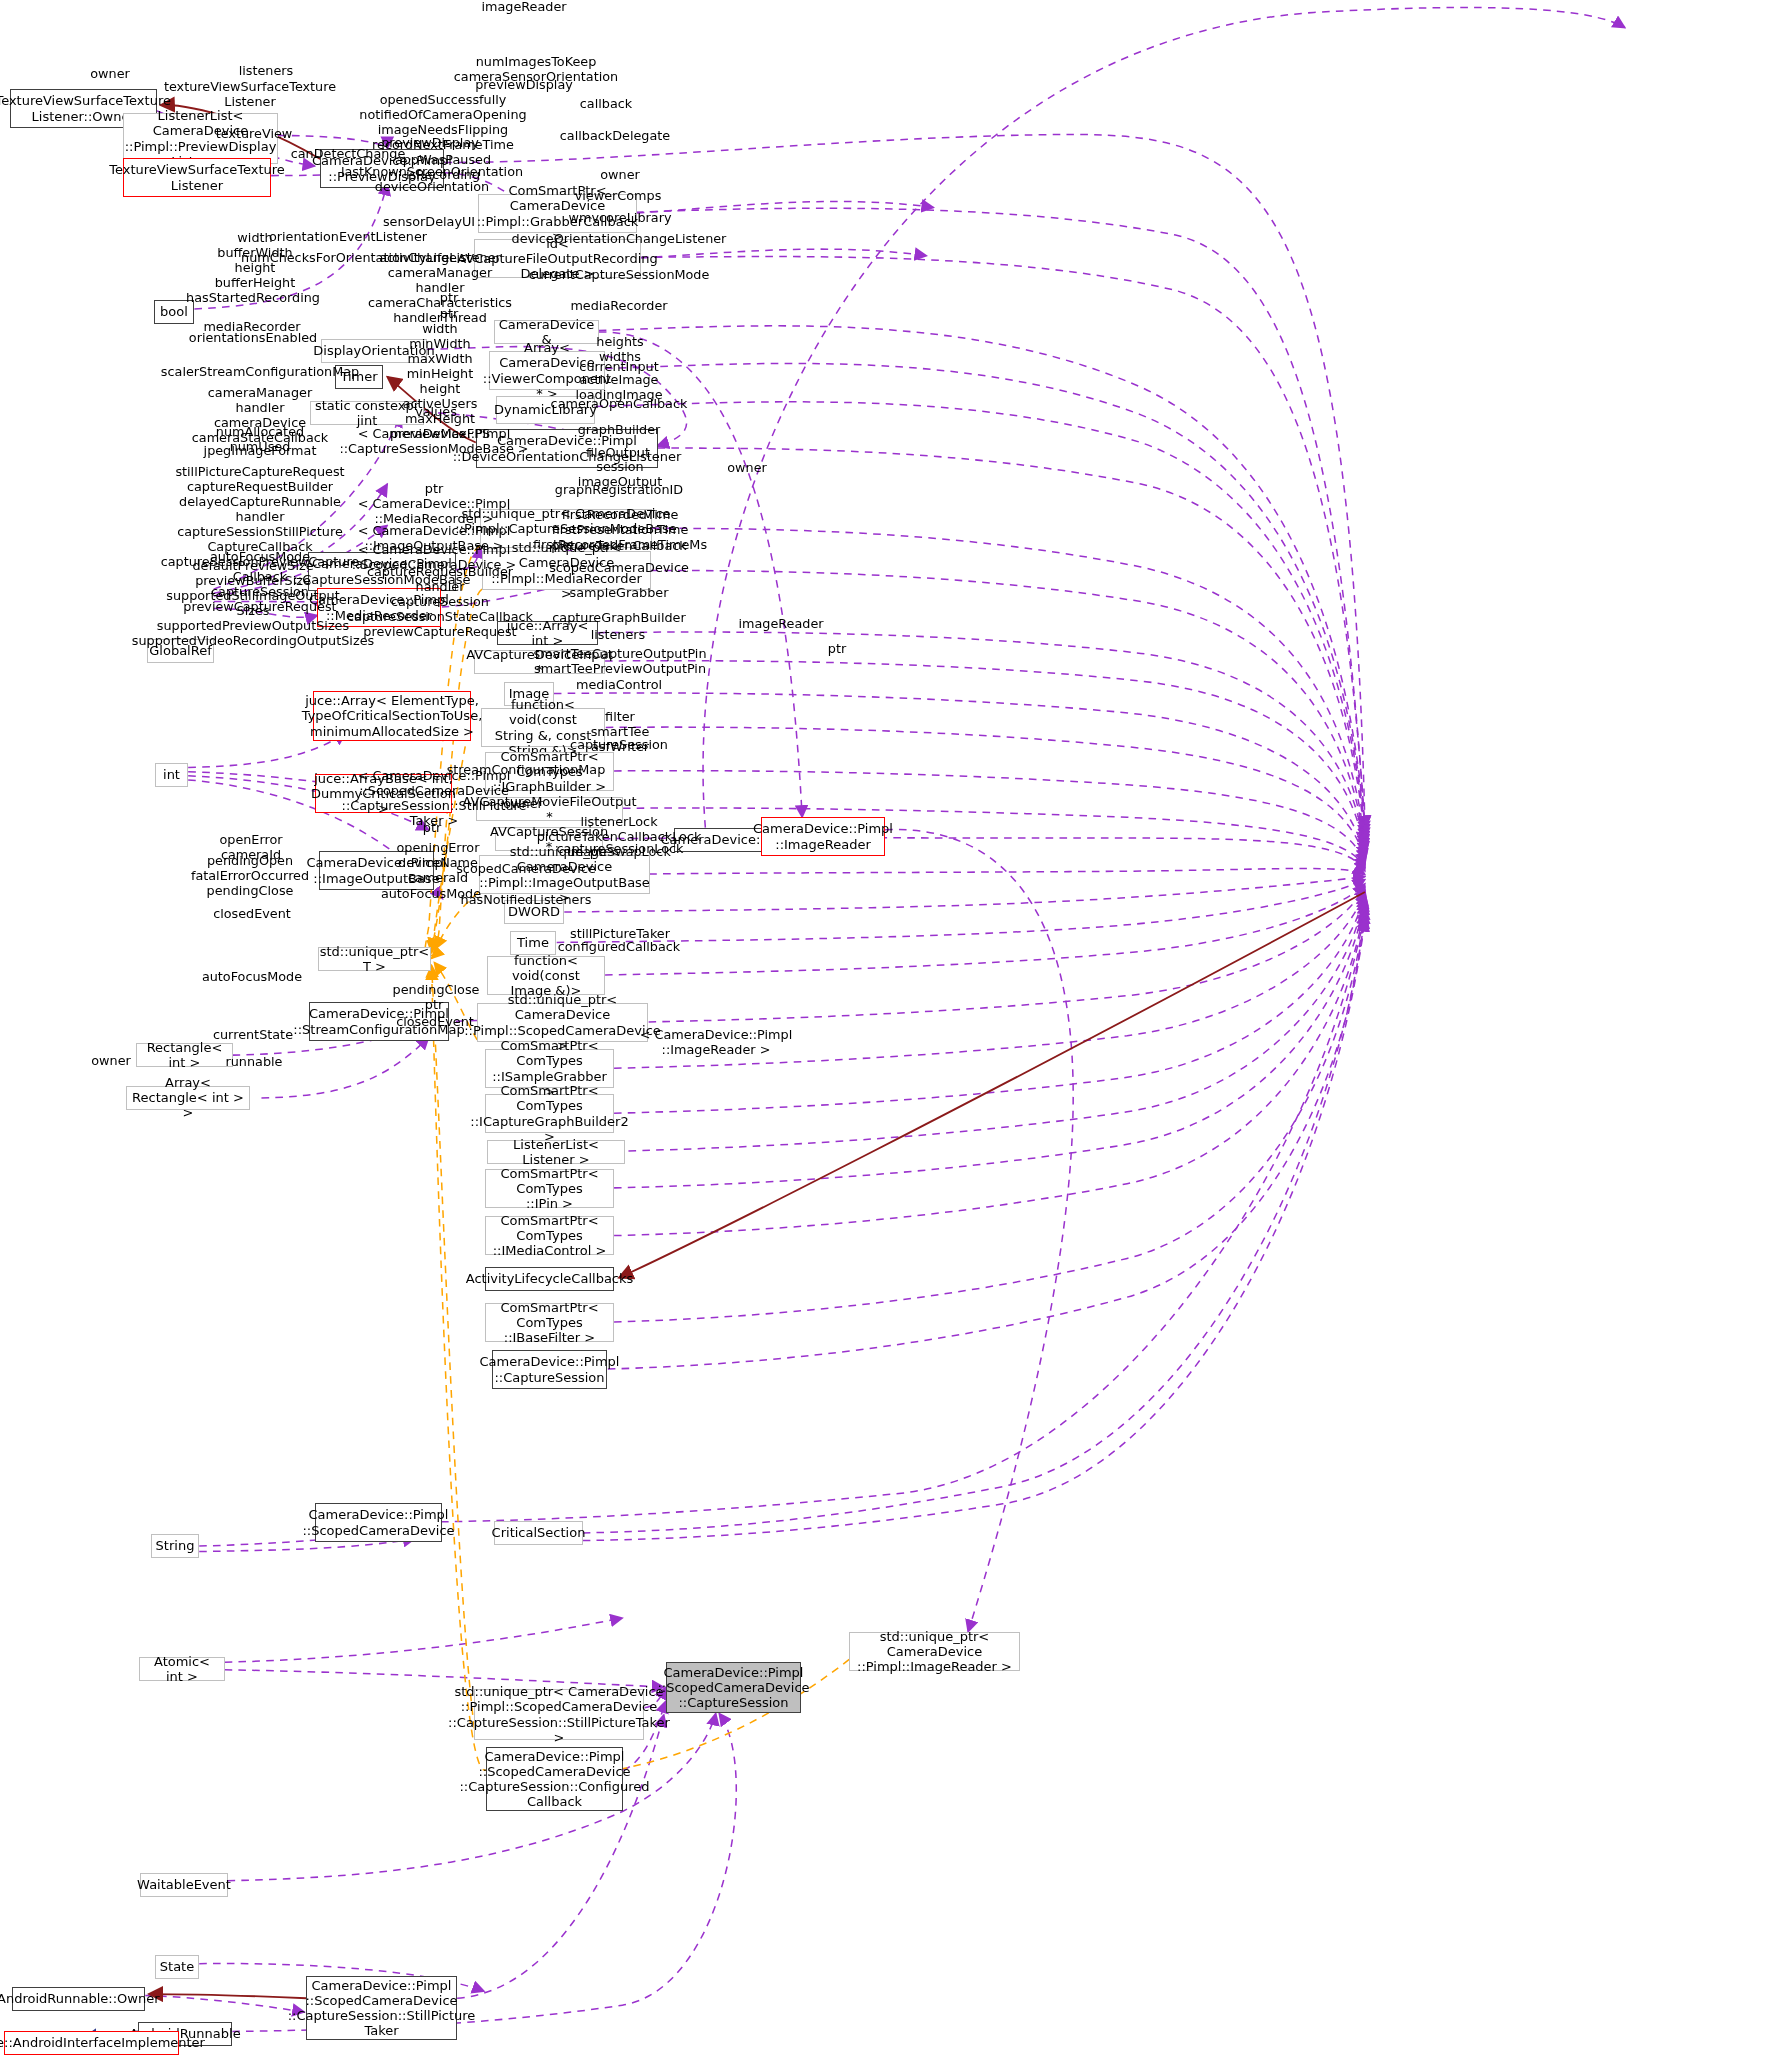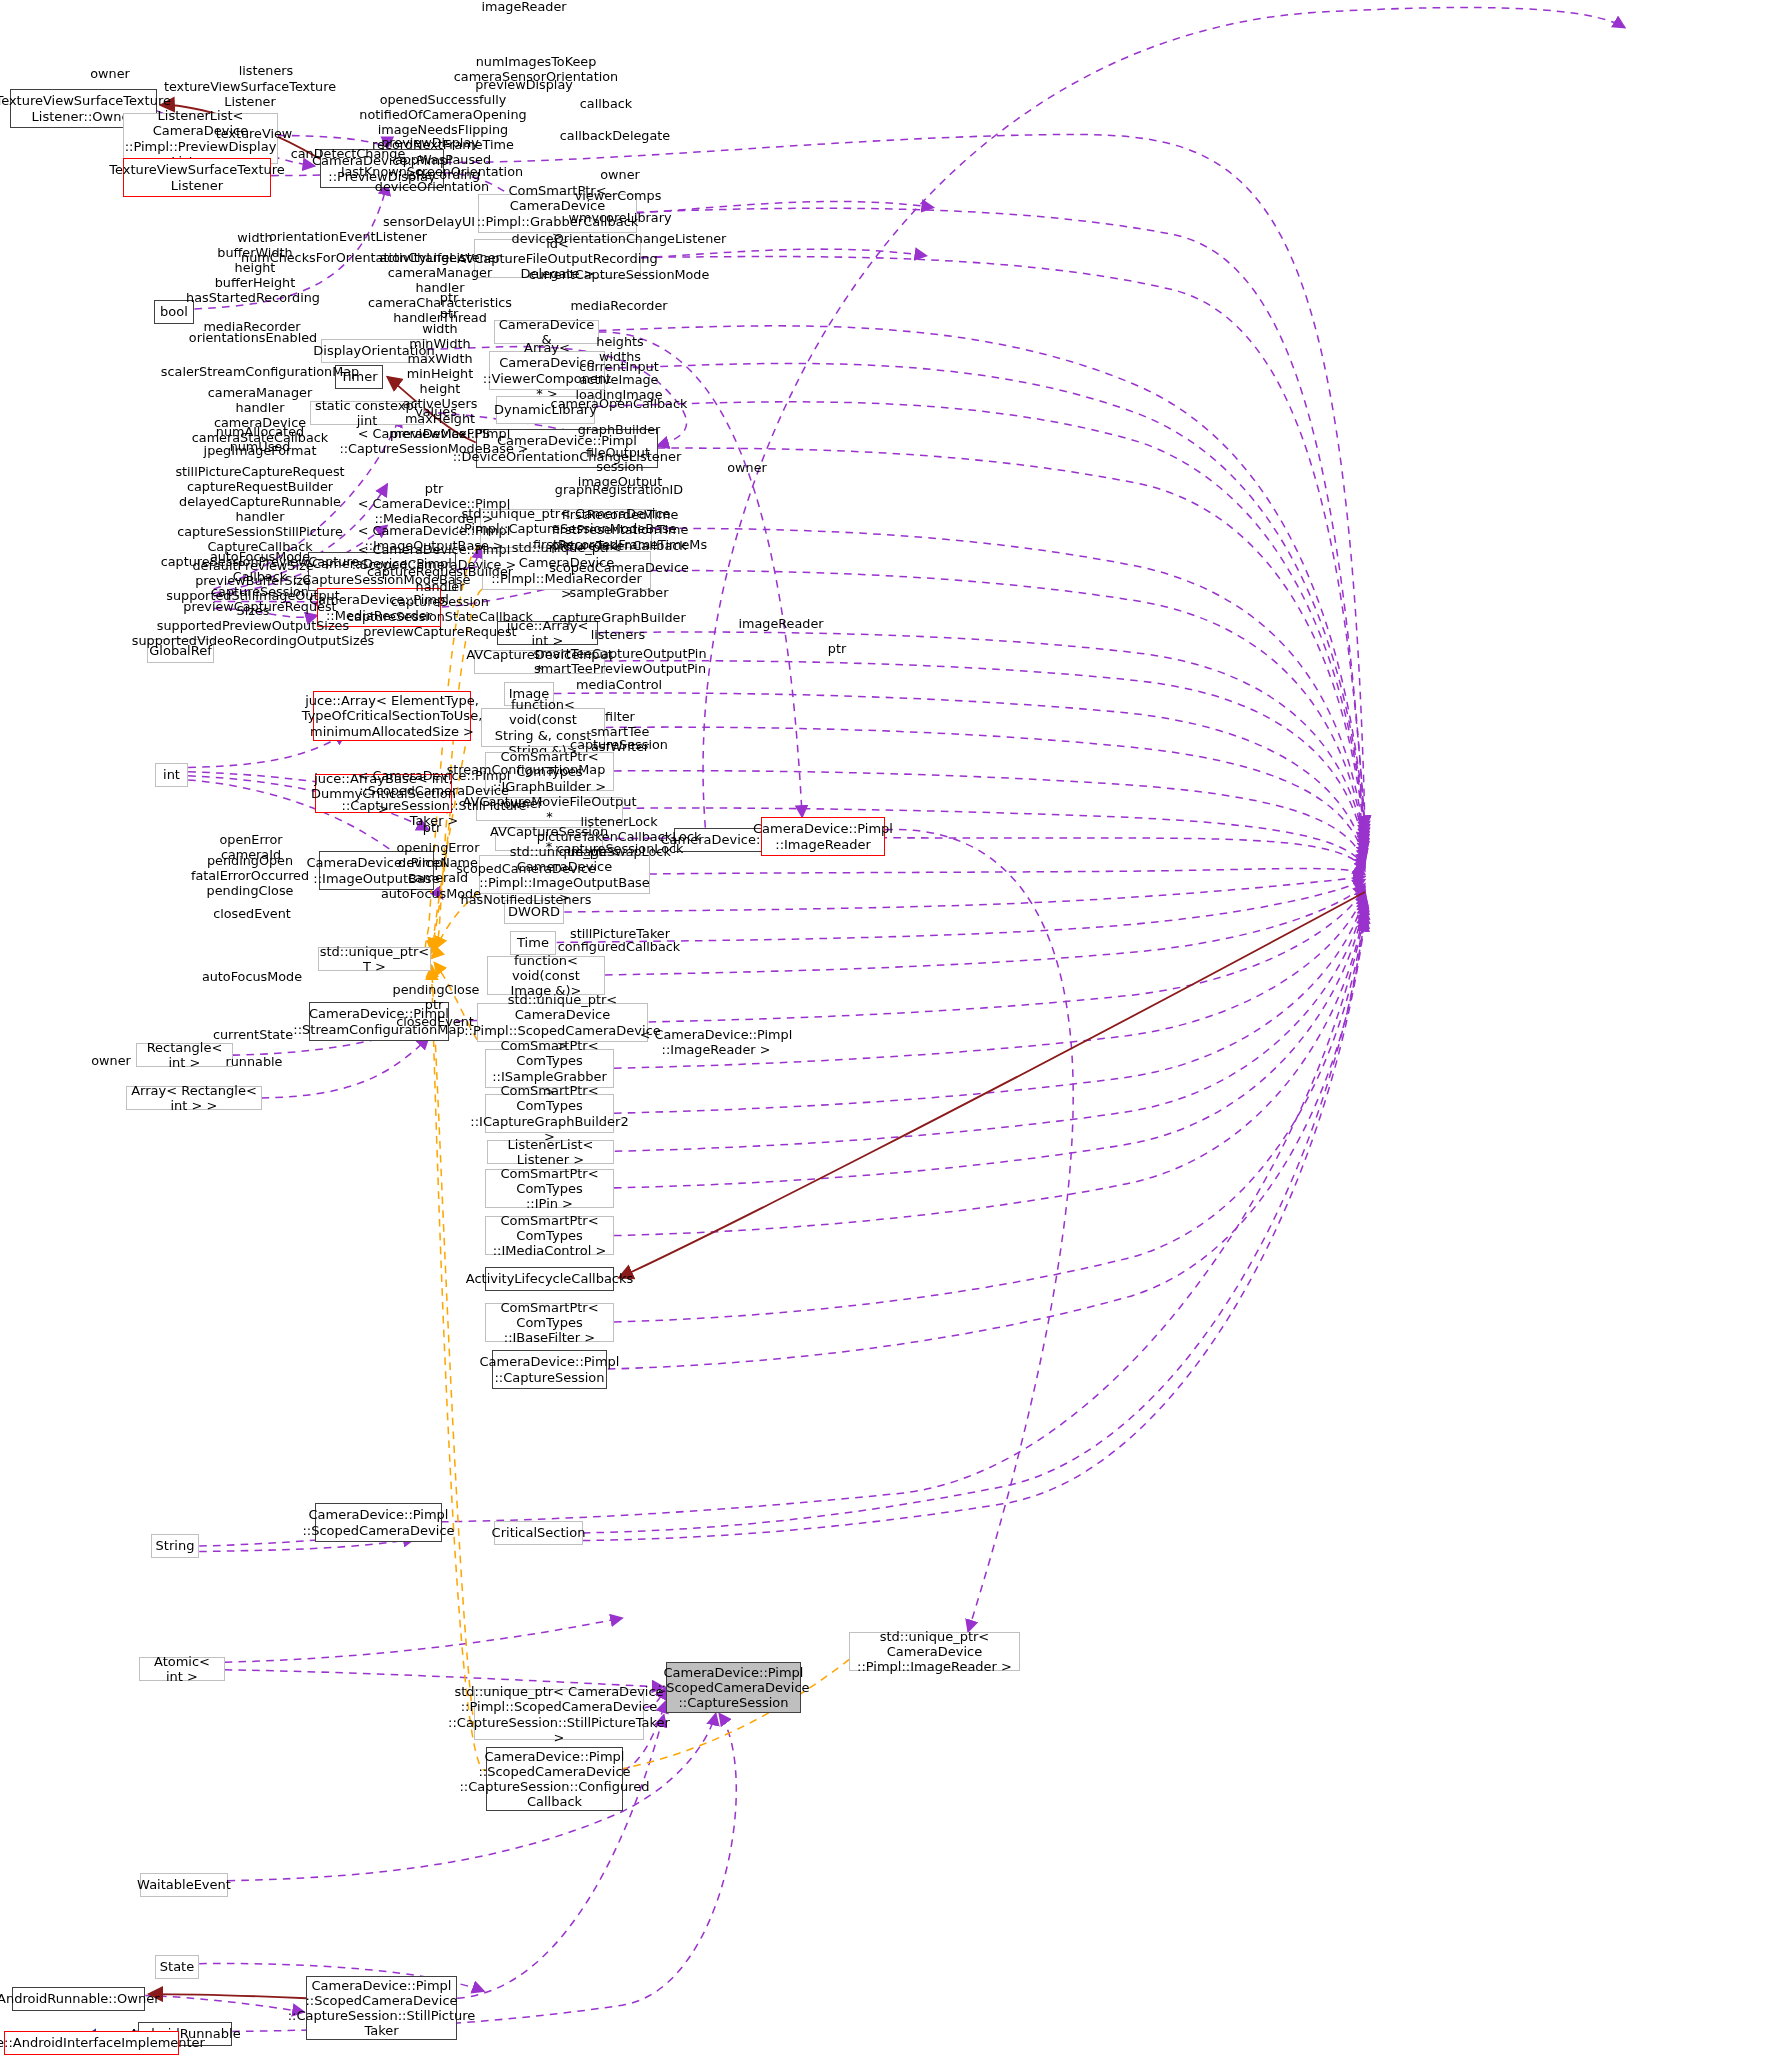--- a/index.html
+++ b/index.html
@@ -193,22 +193,22 @@
 Image &amp;)&gt;</div>
     <div class="node thin" style="left: 477px; top: 1003px; width: 171px; height: 39px; white-space: pre-line;">std::unique_ptr&lt; CameraDevice
 ::Pimpl::ScopedCameraDevice &gt;</div>
     <div class="node bold" style="left: 309px; top: 1002px; width: 140px; height: 39px; white-space: pre-line;">CameraDevice::Pimpl
 ::StreamConfigurationMap</div>
     <div class="node thin" style="left: 485px; top: 1049px; width: 129px; height: 39px; white-space: pre-line;">ComSmartPtr&lt; ComTypes
 ::ISampleGrabber &gt;</div>
     <div class="node thin" style="left: 136px; top: 1043px; width: 97px; height: 23.5px; white-space: pre-line;">Rectangle&lt; int &gt;</div>
     <div class="node thin" style="left: 485px; top: 1094px; width: 129px; height: 39px; white-space: pre-line;">ComSmartPtr&lt; ComTypes
 ::ICaptureGraphBuilder2 &gt;</div>
-    <div class="node thin" style="left: 126px; top: 1086px; width: 136px; height: 23.5px; white-space: pre-line;">Array&lt; Rectangle&lt; int &gt; &gt;</div>
-    <div class="node thin" style="left: 487px; top: 1140px; width: 127px; height: 23.5px; white-space: pre-line;">ListenerList&lt; Listener &gt;</div>
+    <div class="node thin" style="left: 126px; top: 1086px; width: 124px; height: 23.5px; white-space: pre-line;">Array&lt; Rectangle&lt; int &gt; &gt;</div>
+    <div class="node thin" style="left: 487px; top: 1140px; width: 138px; height: 23.5px; white-space: pre-line;">ListenerList&lt; Listener &gt;</div>
     <div class="node thin" style="left: 485px; top: 1169px; width: 129px; height: 39px; white-space: pre-line;">ComSmartPtr&lt; ComTypes
 ::IPin &gt;</div>
     <div class="node thin" style="left: 485px; top: 1216px; width: 129px; height: 39px; white-space: pre-line;">ComSmartPtr&lt; ComTypes
 ::IMediaControl &gt;</div>
     <div class="node bold" style="left: 485px; top: 1267px; width: 129px; height: 23.5px; white-space: pre-line;">ActivityLifecycleCallbacks</div>
     <div class="node thin" style="left: 485px; top: 1303px; width: 129px; height: 39px; white-space: pre-line;">ComSmartPtr&lt; ComTypes
 ::IBaseFilter &gt;</div>
     <div class="node bold" style="left: 492px; top: 1350px; width: 115px; height: 39px; white-space: pre-line;">CameraDevice::Pimpl
 ::CaptureSession</div>
     <div class="node bold" style="left: 315px; top: 1503px; width: 127px; height: 39px; white-space: pre-line;">CameraDevice::Pimpl

